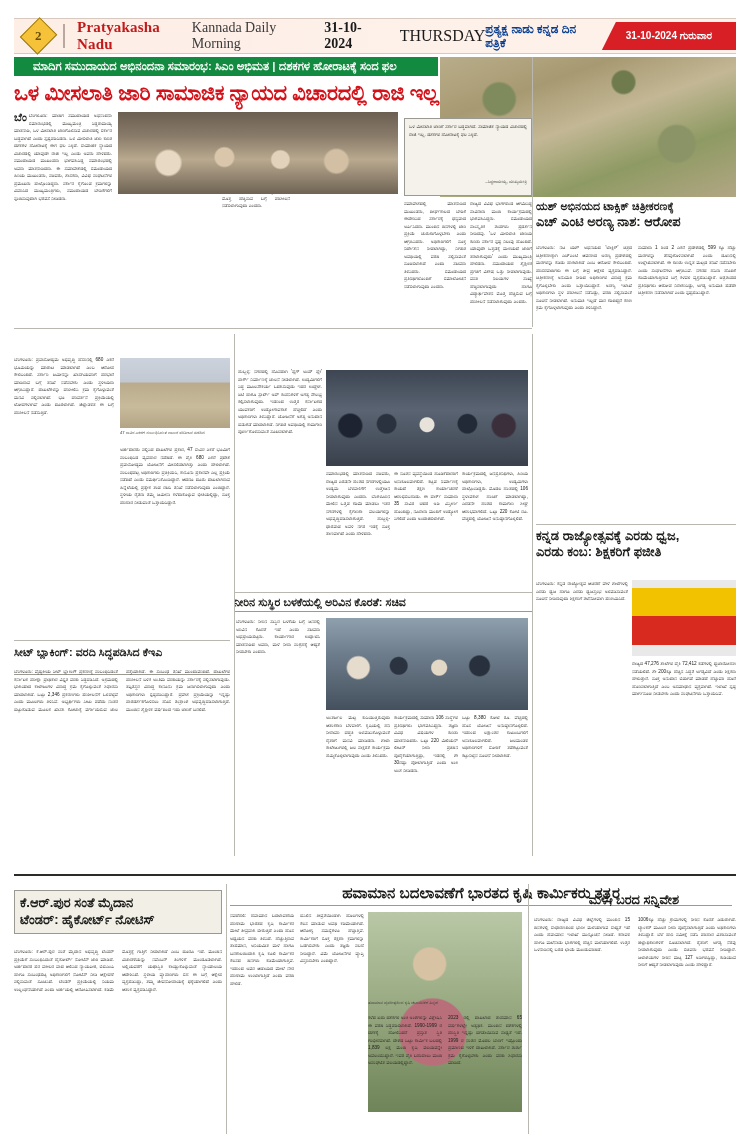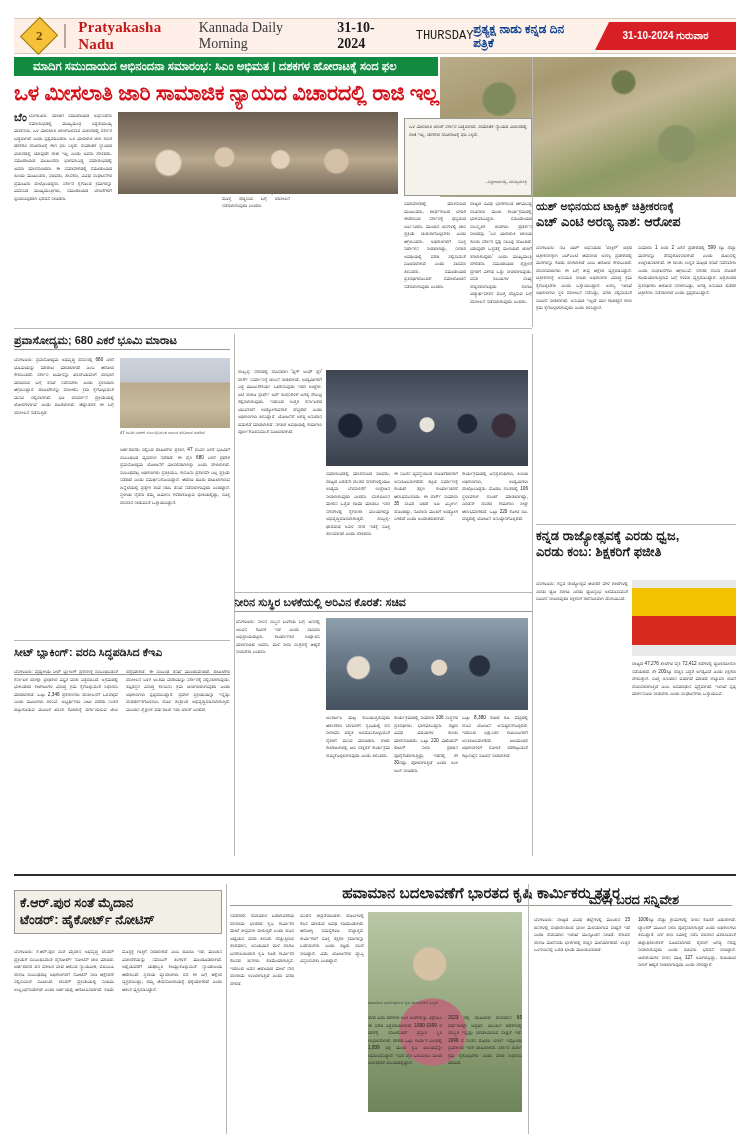--- a/index.html
+++ b/index.html
@@ -10,21 +10,21 @@
   .masthead{position:absolute;left:14px;top:18px;width:722px;height:34px;
     background:linear-gradient(90deg,#fdeee6 0%,#fdf1ea 62%,#fdf1ea 62%);
     border-top:1px solid #d8c9c0;border-bottom:1px solid #d8c9c0;display:flex;align-items:center;}
   .page-badge{width:26px;height:26px;margin-left:12px;background:#f5c23a;
     transform:rotate(45deg);border:1px solid #9a7a12;display:flex;align-items:center;justify-content:center;}
   .page-badge span{transform:rotate(-45deg);font-weight:bold;font-size:13px;color:#6b4e06;font-family:"Liberation Serif",serif;}
   .mast-sep{width:2px;height:24px;background:#b9a89f;margin:0 12px;}
   .mast-title{font-family:"Liberation Serif",serif;font-weight:bold;font-size:15px;color:#c21a1a;letter-spacing:.2px;}
   .mast-sub{font-family:"Liberation Serif",serif;font-size:14px;color:#3a3a3a;margin-left:5px;}
   .mast-date{font-family:"Liberation Serif",serif;font-weight:bold;font-size:14px;color:#1a1a1a;margin-left:10px;}
-  .mast-day{font-family:Liberation Mono, monospace;font-size:12px;color:#1a1a1a;margin-left:17px;}
+  .mast-day{font-family:Liberation Serif, serif;font-size:16px;color:#1a1a1a;margin-left:17px;}
   .mast-kn{font-size:12px;color:#0a3f8f;font-weight:bold;margin-left:auto;}
   .mast-red{width:150px;height:28px;background:#d81f26;color:#fff;font-size:10px;font-weight:bold;
     display:flex;align-items:center;justify-content:center;margin-left:14px;
     clip-path:polygon(14px 0,100% 0,100% 100%,0 100%);}
 
   
   .strap{position:absolute;left:14px;top:57px;width:424px;height:19px;background:#128a3f;
     display:flex;align-items:center;padding-left:19px;box-sizing:border-box;}
   .strap span{color:#fff;font-size:11.5px;font-weight:bold;white-space:nowrap;}
 
@@ -168,21 +168,20 @@
   <div class="col body-txt k" style="left:638px;top:244px;width:98px;height:280px;">
     <span>ಸುಮಾರು 1 ರಿಂದ 2 ಎಕರೆ ಪ್ರದೇಶದಲ್ಲಿ 599 ಕ್ಕೂ ಹೆಚ್ಚು ಮರಗಳನ್ನು ತೆರವುಗೊಳಿಸಲಾಗಿದೆ ಎಂದು ದೂರಿನಲ್ಲಿ ಉಲ್ಲೇಖಿಸಲಾಗಿದೆ.
 
 ಈ ಕುರಿತು ಉನ್ನತ ಮಟ್ಟದ ತನಿಖೆ ನಡೆಸಬೇಕು ಎಂದು ಸಂಘಟನೆಗಳು ಆಗ್ರಹಿಸಿವೆ. ನಗರದ ಹಸಿರು ಹೊದಿಕೆ ಕಡಿಮೆಯಾಗುತ್ತಿರುವ ಬಗ್ಗೆ ಕಳವಳ ವ್ಯಕ್ತಪಡಿಸಿದ್ದಾರೆ.
 
 ಚಿತ್ರತಂಡದ ಪ್ರತಿನಿಧಿಗಳು ಆರೋಪ ನಿರಾಕರಿಸಿದ್ದು, ಅಗತ್ಯ ಅನುಮತಿ ಪಡೆದೇ ಚಿತ್ರೀಕರಣ ನಡೆಸಲಾಗಿದೆ ಎಂದು ಸ್ಪಷ್ಟಪಡಿಸಿದ್ದಾರೆ.</span>
   </div>
 
   <div class="hr-thin" style="left:14px;top:328px;width:518px;"></div>
 
-  <div class="col hl hl-sm" style="left:14px;top:334px;width:216px;border-bottom:1px solid #9a9a92;padding-bottom:2px;">ಪ್ರವಾಸೋದ್ಯಮ; 680 ಎಕರೆ ಭೂಮಿ ಮಾರಾಟ</div>
   <div class="col body-txt k" style="left:14px;top:356px;width:100px;height:270px;">
     <span>ಬೆಂಗಳೂರು: ಪ್ರವಾಸೋದ್ಯಮ ಅಭಿವೃದ್ಧಿ ಹೆಸರಿನಲ್ಲಿ 680 ಎಕರೆ ಭೂಮಿಯನ್ನು ಮಾರಾಟ ಮಾಡಲಾಗಿದೆ ಎಂಬ ಆರೋಪ ಕೇಳಿಬಂದಿದೆ.
 
 ಸರ್ಕಾರಿ ಜಮೀನನ್ನು ಖಾಸಗಿಯವರಿಗೆ ಪರಭಾರೆ ಮಾಡಿರುವ ಬಗ್ಗೆ ತನಿಖೆ ನಡೆಸಬೇಕು ಎಂದು ಸ್ಥಳೀಯರು ಆಗ್ರಹಿಸಿದ್ದಾರೆ. ದಾಖಲೆಗಳನ್ನು ಪರಿಶೀಲಿಸಿ ಕ್ರಮ ಕೈಗೊಳ್ಳುವಂತೆ ಮನವಿ ಸಲ್ಲಿಸಲಾಗಿದೆ.
 
 ಭೂ ಪರಿವರ್ತನೆ ಪ್ರಕ್ರಿಯೆಯಲ್ಲಿ ಲೋಪಗಳಾಗಿವೆ ಎಂದು ದೂರಲಾಗಿದೆ. ಜಿಲ್ಲಾಡಳಿತ ಈ ಬಗ್ಗೆ ಪರಿಶೀಲನೆ ನಡೆಸುತ್ತಿದೆ.</span>
   </div>
   <div class="photo ph-field" style="left:120px;top:358px;width:110px;height:70px;"></div>
   <div class="col cap" style="left:120px;top:430px;width:110px;">47 ಸಾವಿರ ಎಕರೆಗೆ ಸಂಬಂಧಿಸಿದಂತೆ ದಾಖಲೆ ಪರಿಶೀಲನೆ ನಡೆದಿದೆ</div>
   <div class="col body-txt k" style="left:120px;top:446px;width:110px;height:180px;">

